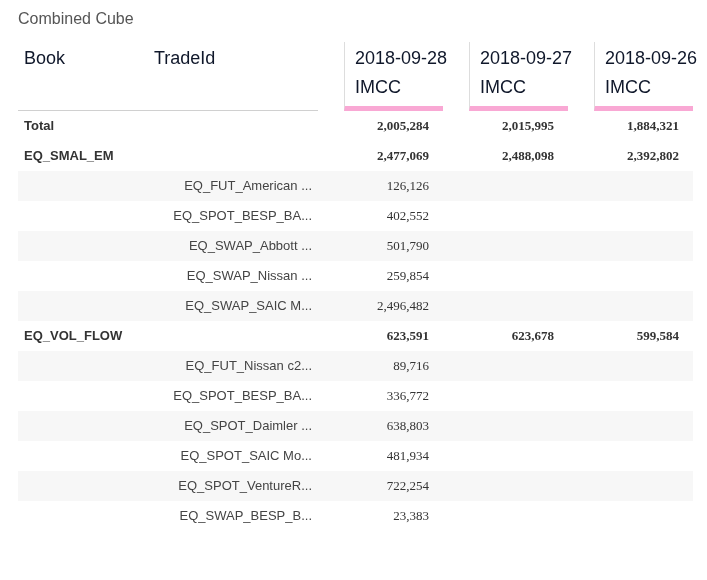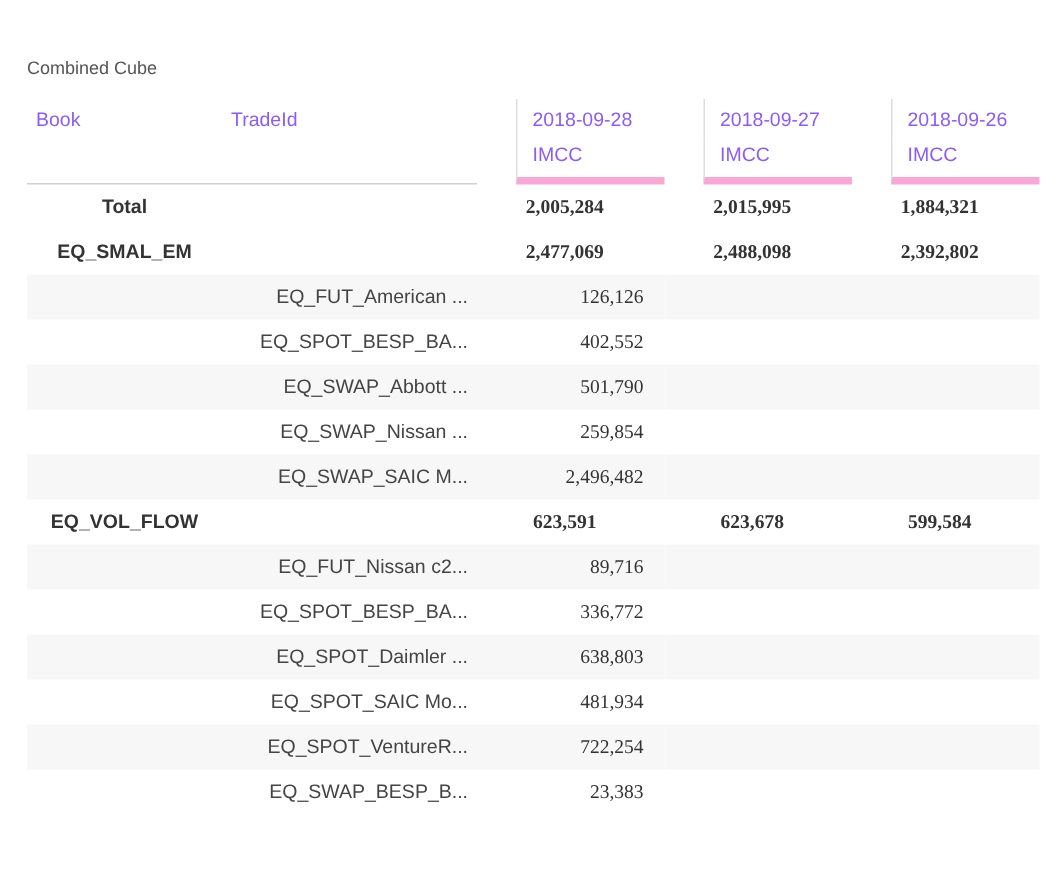--- a/index.html
+++ b/index.html
@@ -9,36 +9,35 @@
     font-family: "Segoe UI", Arial, sans-serif;
     font-size: 13px;
     color: #333;
     background: #fff;
     width: 707px;
   }
   .container {
     padding: 10px 18px 18px 18px;
   }
   .title {
-    font-size: 12px;
+    font-size: 16px;
     font-weight: 400;
     color: #555;
     margin-bottom: 14px;
-    margin-top: 28px;
   }
   .grid {
     display: grid;
     grid-template-columns: 130px 170px 125px 125px 125px;
     width: 675px;
   }
   
   .hcell {
     padding: 6px 6px;
-    color: #8b5cf6;
-    font-size: 13px;
+    color: #0f172a;
+    font-size: 18px;
     white-space: nowrap;
   }
   .hnum {
     text-align: left;
     border-left: 1px solid #ddd;
     padding-left: 10px;
     margin-left: 26px;
   }
   .hrow2 {
     border-bottom: 5px solid #f9a8d4;
@@ -62,21 +61,21 @@
     padding-left: 8px;
     text-align: right;
   }
   .num {
     text-align: right;
     padding-right: 14px;
     color: #333;
     font-variant-numeric: tabular-nums;
     font-family: Liberation Serif, serif;
   }
-  .bold { font-weight: 600; text-align: center; }
+  .bold { font-weight: 600; }
   
   .zebra { background: #f7f7f7; }
 </style>
 </head>
 <body>
 
 <div class="container">
   <div class="title">Combined Cube</div>
 
   <div class="grid">

